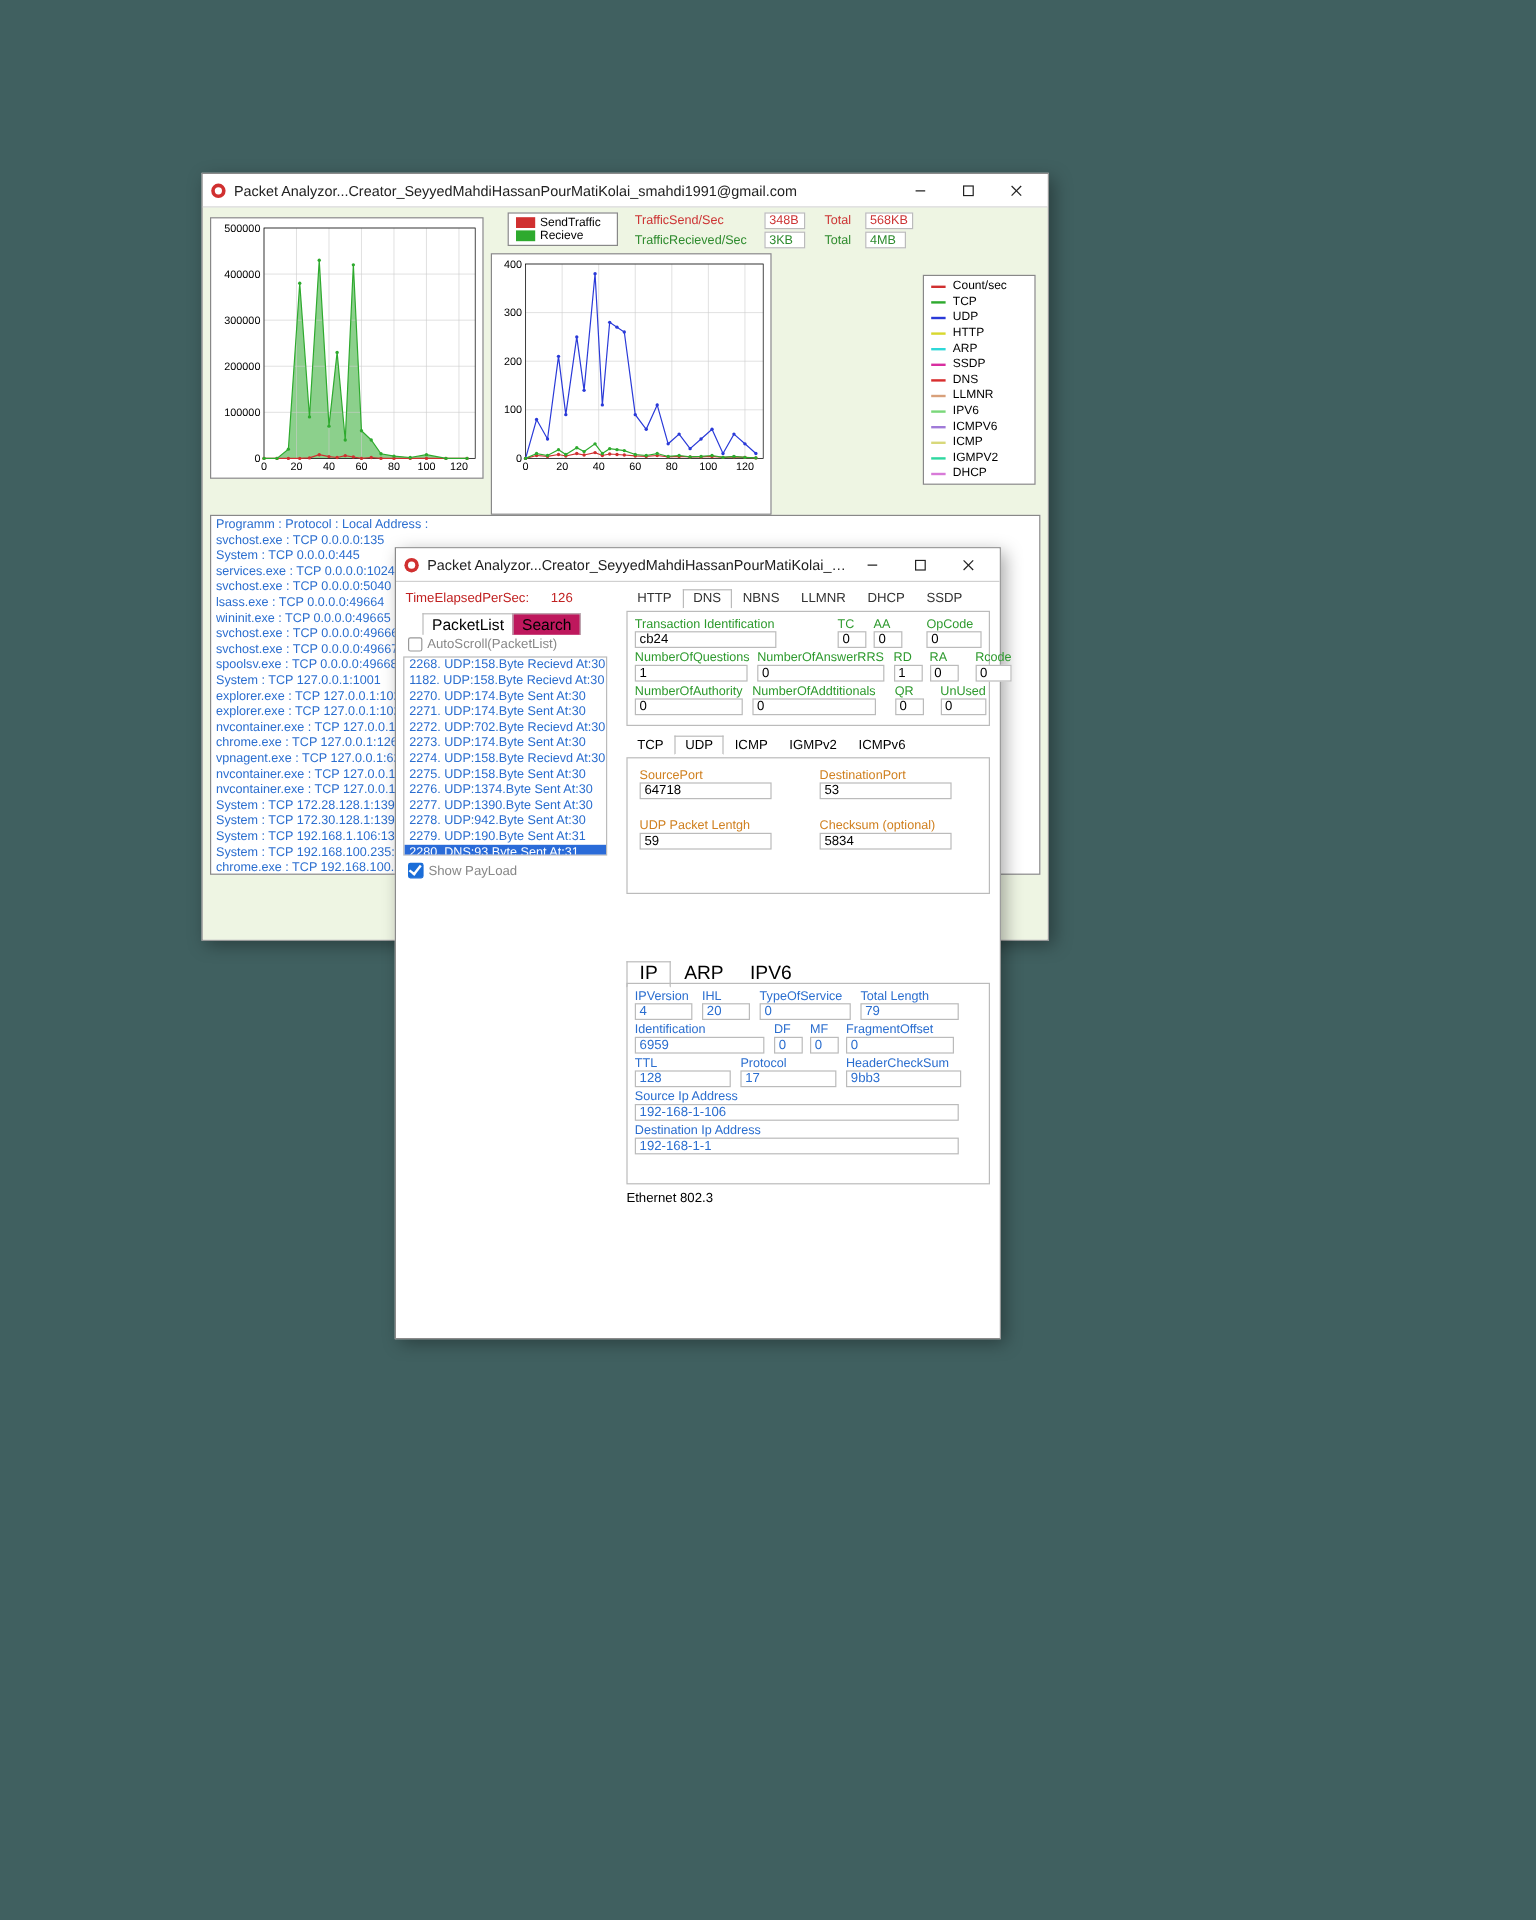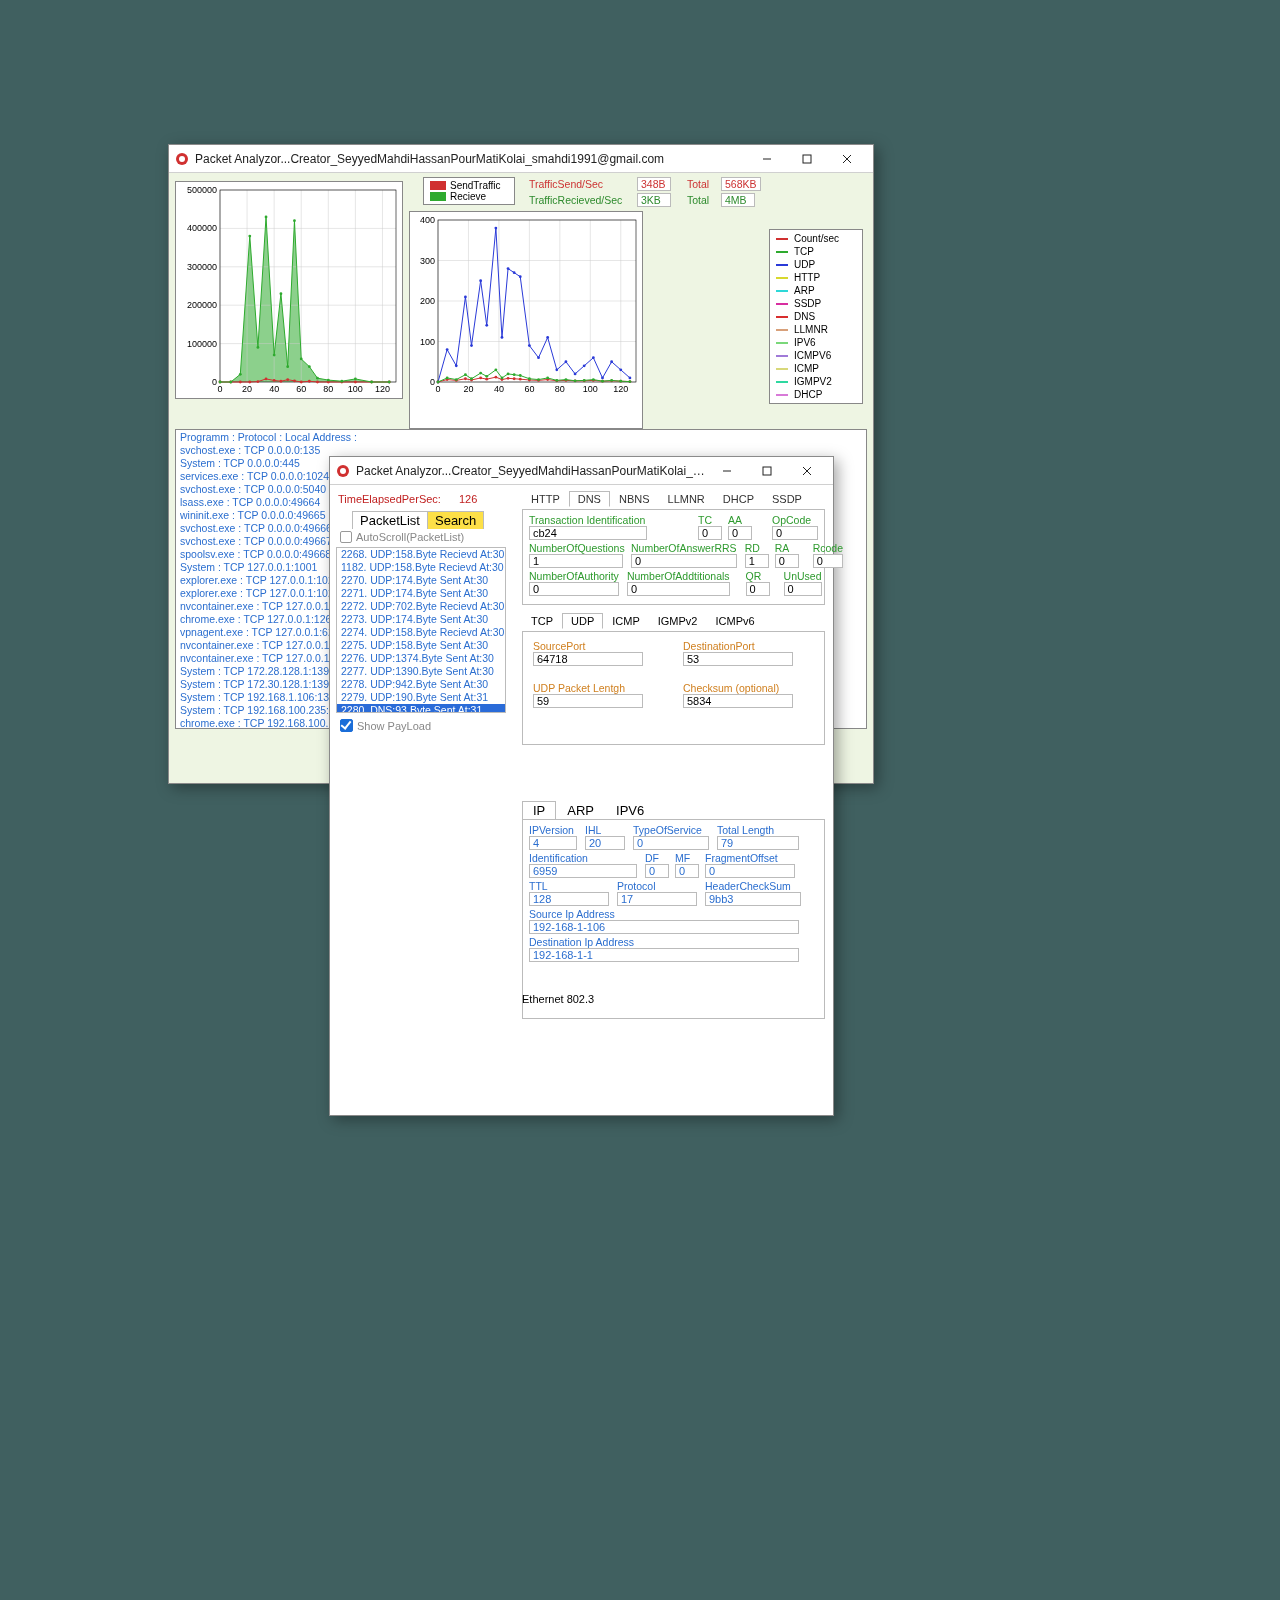--- a/index.html
+++ b/index.html
@@ -62,21 +62,21 @@
   .proglist{margin:0 6px 6px 6px;background:#fff;border:1px solid #888;height:300px;overflow:hidden;}
   .proglist .hdr{color:#2b6ecf;font-size:10.5px;padding:1px 4px;white-space:nowrap;}
   .proglist .pline{color:#2b6ecf;font-size:10.5px;padding:0 4px;white-space:nowrap;line-height:13px;}
 
   
   #winB { left:329px; top:456px; width:505px; height:660px; }
   #winB .body{ background:#fff; height:calc(100% - 28px); position:relative; font-size:11px;}
   .timeline{position:absolute;left:8px;top:8px;color:#c02020;font-size:11px;}
   .timeline .val{display:inline-block;margin-left:18px;}
   .pk-tabs{position:absolute;left:22px;top:26px;display:flex;font-size:13px;}
-  .pk-tabs .tab{border:1px solid #bbb;border-bottom:none;padding:1px 7px;background:#fde047;margin-right:-1px;}
+  .pk-tabs .tab{border:1px solid #bbb;border-bottom:none;padding:1px 7px;background:#be185d;margin-right:-1px;}
   .pk-tabs .tab.active{background:#fff;font-weight:500;}
   .autoscroll{position:absolute;left:10px;top:46px;display:flex;align-items:center;gap:4px;color:#888;}
   .autoscroll .chk{width:12px;height:12px;border:1px solid #999;border-radius:2px;}
   .packet-list{position:absolute;left:6px;top:62px;width:170px;height:166px;border:1px solid #bbb;background:#fff;overflow:hidden;color:#2b6ecf;}
   .packet-list .pl-line{padding:0 4px;line-height:13px;font-size:10.5px;white-space:nowrap;}
   .packet-list .pl-line.sel{background:#2a6bd8;color:#fff;}
   .showpayload{position:absolute;left:10px;top:234px;display:flex;align-items:center;gap:4px;color:#888;}
   .showpayload .chk{width:13px;height:13px;border:1px solid #1a6dd8;border-radius:2px;background:#1a6dd8;position:relative;}
   .showpayload .chk:after{content:"";position:absolute;left:2px;top:-1px;width:4px;height:8px;border:solid #fff;border-width:0 2px 2px 0;transform:rotate(38deg);}
   .payload-box{position:absolute;left:6px;top:250px;width:170px;height:354px;border:1px solid #bbb;background:#fff;color:#2b6ecf;font-size:10.5px;padding:2px 3px;line-height:12px;word-break:break-all;}
@@ -91,24 +91,24 @@
   .lbl.b{color:#2b6ecf;}
   .fld{border:1px solid #bbb;background:#fff;font-size:11px;padding:0 3px;min-width:24px;display:inline-block;}
   .rowflex{display:flex;gap:8px;align-items:flex-end;margin-bottom:2px;flex-wrap:nowrap;}
   .col{display:flex;flex-direction:column;}
 
   .l4-tabs{position:absolute;left:192px;top:128px;display:flex;font-size:11px;}
   .l4-tabs .ptab{padding:1px 8px;border:1px solid transparent;}
   .l4-tabs .ptab.active{border:1px solid #bbb;border-bottom:1px solid #fff;background:#fff;}
   .udp-panel{position:absolute;left:192px;top:146px;right:8px;height:114px;border:1px solid #bbb;padding:8px 10px;}
 
-  .l3-tabs{position:absolute;left:192px;top:316px;display:flex;font-size:13px;}
+  .l3-tabs{position:absolute;left:192px;top:316px;display:flex;font-size:16px;}
   .l3-tabs .ptab{padding:1px 10px;border:1px solid transparent;}
   .l3-tabs .ptab.active{border:1px solid #bbb;border-bottom:1px solid #fff;background:#fff;}
-  .ip-panel{position:absolute;left:192px;top:334px;right:8px;height:200px;border:1px solid #bbb;padding:4px 6px;}
+  .ip-panel{position:absolute;left:192px;top:334px;right:8px;height:168px;border:1px solid #bbb;padding:4px 6px;}
   .eth-label{position:absolute;left:192px;top:508px;font-size:11px;}
   .eth-panel{position:absolute;left:192px;top:524px;right:8px;height:54px;border:1px solid #bbb;padding:4px 6px;}
   .statusbar{position:absolute;left:0;right:0;bottom:0;height:18px;border-top:1px solid #ccc;font-size:11px;padding:1px 6px;}
   .statusbar .about{color:#8a2db3;margin-right:10px;}
 </style>
 </head>
 <body>
 
 <div id="winA" class="window">
   <div class="titlebar">

